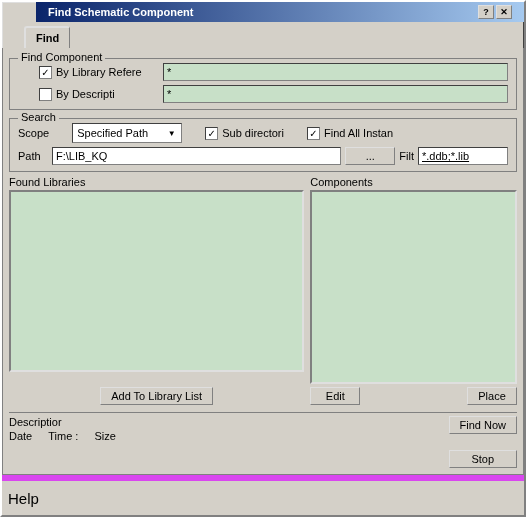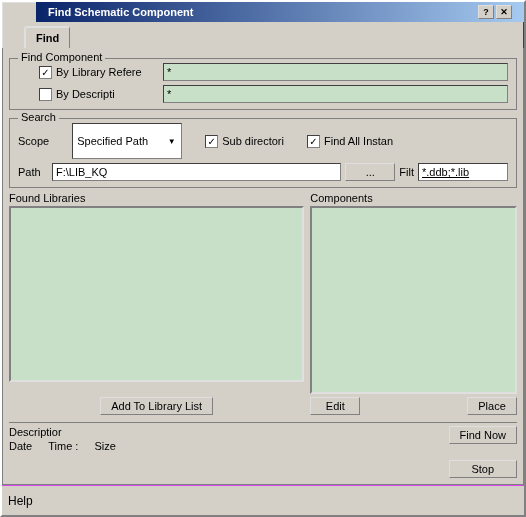--- a/index.html
+++ b/index.html
@@ -187,21 +187,21 @@
     .scope-label {
       flex-shrink: 0;
     }
 
     .dropdown {
       height: 20px;
       border: 1px solid #808080;
       border-top-color: #404040;
       border-left-color: #404040;
       background: white;
-      padding: 17px 2px;
+      padding: 9px 2px;
       display: flex;
       align-items: center;
       justify-content: space-between;
       cursor: pointer;
       min-width: 100px;
     }
 
     .dropdown-arrow {
       width: 16px;
       height: 100%;
@@ -383,27 +383,27 @@
     }
 
     .info-row {
       display: flex;
       align-items: center;
       gap: 8px;
       font-size: 11px;
     }
 
     .help-bar {
-      height: 30px;
-      border-top: 1px solid #d946ef;
+      height: 40px;
+      border-top: 6px solid #d946ef;
       background: #d4d0c8;
       display: flex;
       align-items: center;
       padding: 0 6px;
-      font-size: 12px;
+      font-size: 15px;
       flex-shrink: 0;
     }
   </style>
 </head>
 <body>
 
 <div class="window">
 
   <div class="title-bar">
     <span class="title-bar-text">Find Schematic Component</span>

